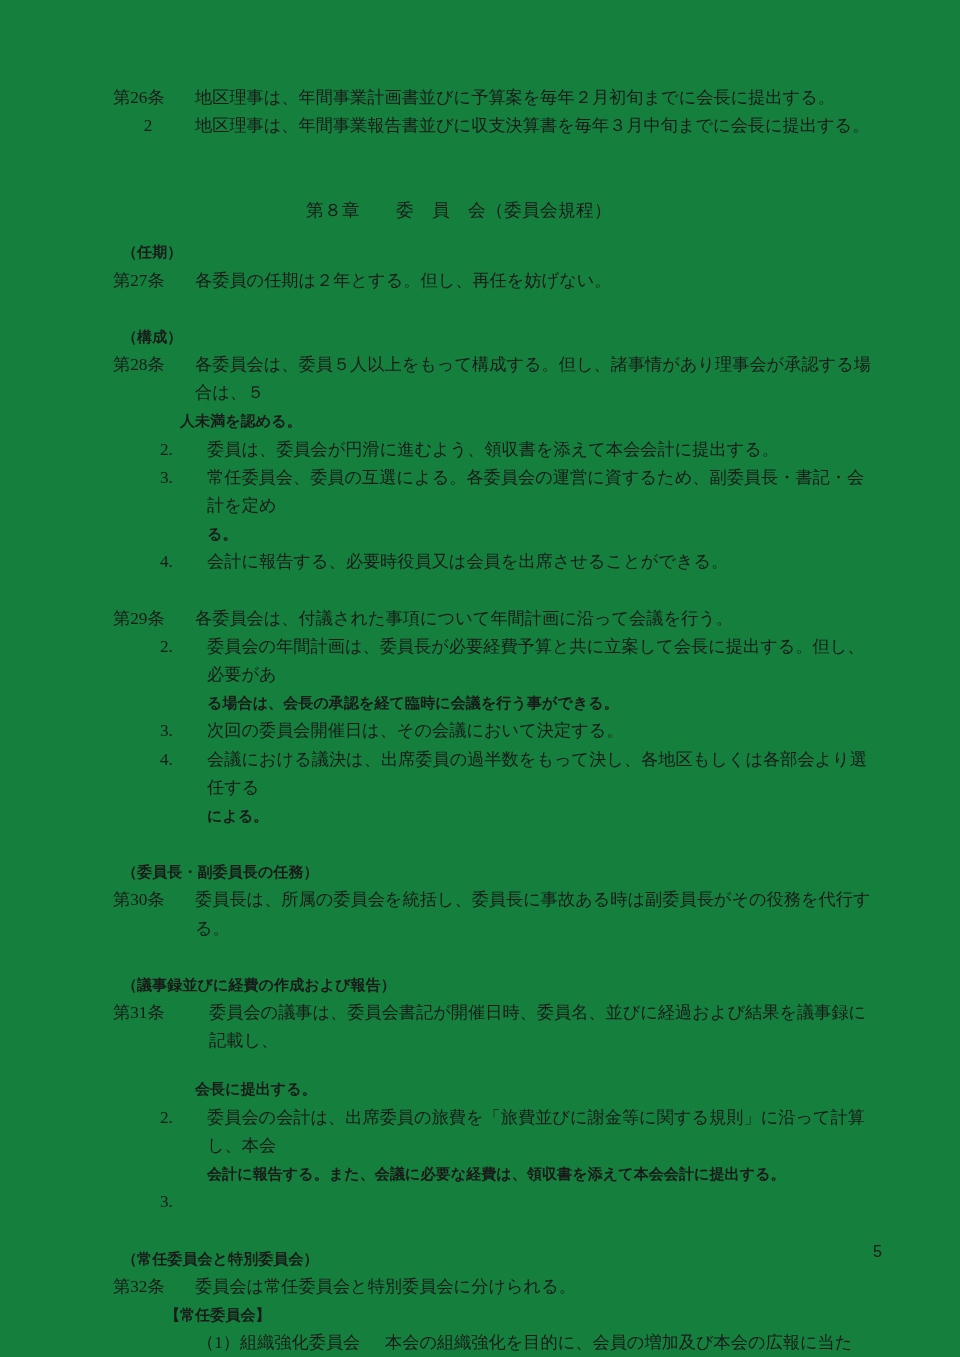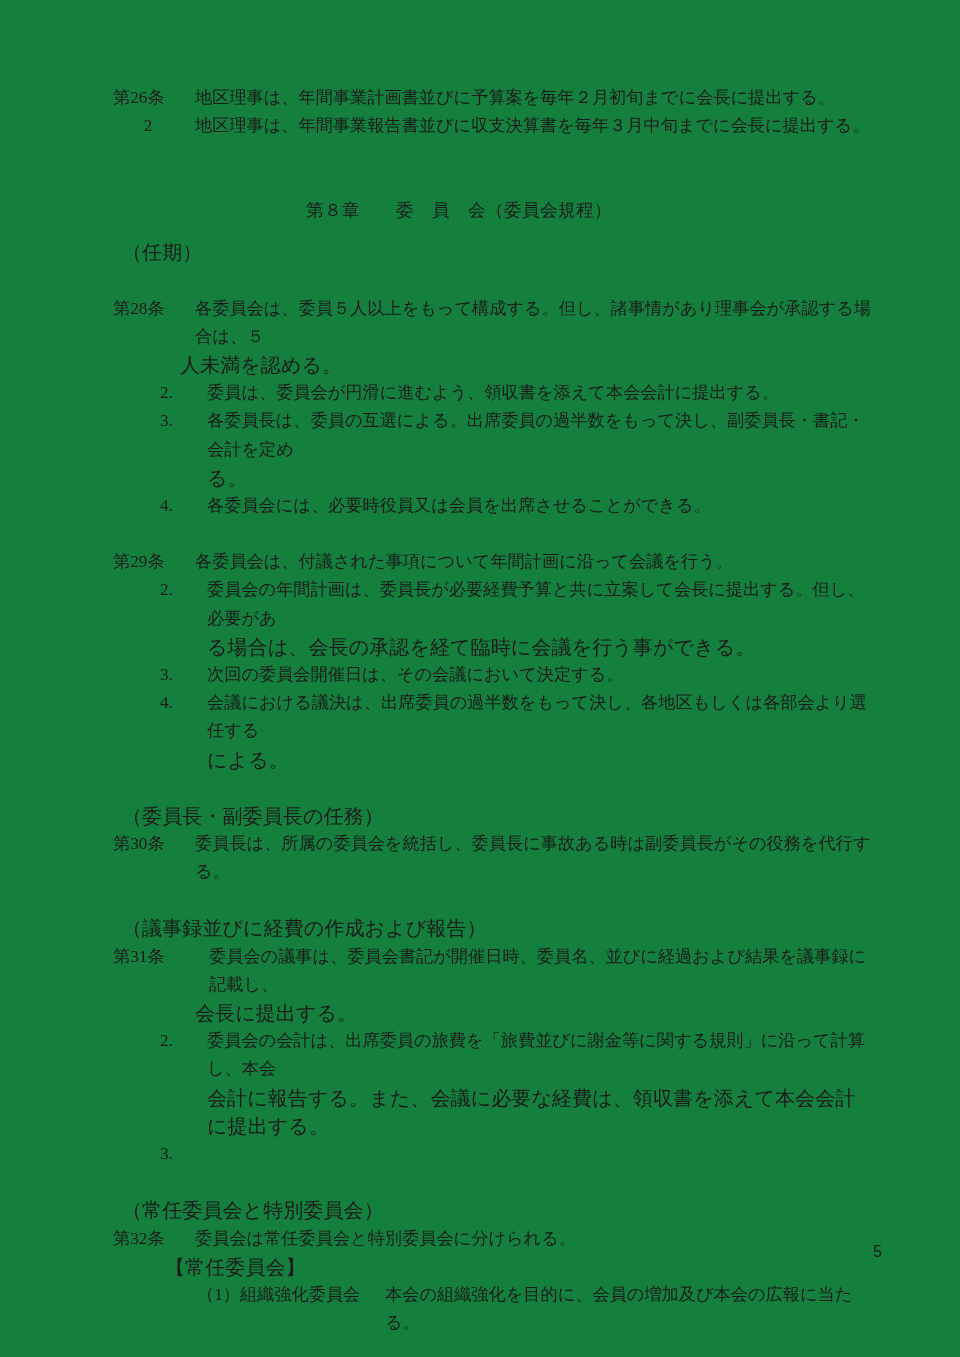--- a/index.html
+++ b/index.html
@@ -20,25 +20,26 @@
     box-sizing: border-box;
     overflow: hidden;
   }
   .content {
     position: absolute;
     left: 113px;
     top: 84px;
     width: 762px;
   }
   .line, .para {
-    font-size: 20px;
+    font-size: 15px;
     line-height: 28.2px;
     letter-spacing: 0.1px;
     white-space: pre-wrap;
     text-align: left;
+    font-weight: bold;
   }
   
   .art {
     display: flex;
     align-items: flex-start;
     font-size: 17.2px;
     line-height: 28.2px;
   }
   .art-label {
     flex: 0 0 auto;
@@ -48,21 +49,21 @@
     flex: 1 1 auto;
   }
   
   .lw-normal { width: 82px; }
   .lw-wide   { width: 96px; }
   .lw-num    { width: 47px; text-align: left; }
 
   
   .ind-head   { padding-left: 9px; }           
   .ind-cont   { padding-left: 67px; }          
-  .ind-cont-w { padding-left: 82px; }          
+  .ind-cont-w { padding-left: 82px; margin-top: 20px; }          
   .ind-item   { padding-left: 47px; }          
   .ind-item-body { padding-left: 94px; }       
   .ind-brace  { padding-left: 52px; }          
 
   .spacer-lg { height: 56px; }
   .spacer-md { height: 28px; }
   .spacer-sm { height: 14px; }
 
   .chapter-title {
     text-align: center;
@@ -115,40 +116,45 @@
       <span class="art-body">地区理事は、年間事業報告書並びに収支決算書を毎年３月中旬までに会長に提出する。</span>
     </div>
 
     <div class="spacer-lg"></div>
 
     <div class="chapter-title">第８章　　委　員　会（委員会規程）</div>
 
     <div class="spacer-sm"></div>
 
     <div class="line ind-head">（任期）</div>
-
-    <div class="spacer-md"></div>
-
+    <div class="art">
+      <span class="art-label lw-normal">第27条</span>
+      <span class="art-body">各委員の任期は２年とする。但し、再任を妨げない。</span>
+    </div>
+
+    <div class="spacer-md"></div>
+
+    <div class="line ind-head">（構成）</div>
     <div class="art">
       <span class="art-label lw-normal">第28条</span>
       <span class="art-body">各委員会は、委員５人以上をもって構成する。但し、諸事情があり理事会が承認する場合は、５</span>
     </div>
     <div class="line ind-cont">人未満を認める。</div>
     <div class="art ind-item">
       <span class="art-label lw-num">2.</span>
       <span class="art-body">委員は、委員会が円滑に進むよう、領収書を添えて本会会計に提出する。</span>
     </div>
     <div class="art ind-item">
       <span class="art-label lw-num">3.</span>
-      <span class="art-body">各委員長は、委員の互選による。出席委員の過半数をもって決し、副委員長・書記・会計を定め</span>
+      <span class="art-body">常任委員会、委員の互選による。各委員会の運営に資するため、副委員長・書記・会計を定め</span>
     </div>
     <div class="line ind-item-body">る。</div>
     <div class="art ind-item">
       <span class="art-label lw-num">4.</span>
-      <span class="art-body">各委員会には、必要時役員又は会員を出席させることができる。</span>
+      <span class="art-body">会計に報告する、必要時役員又は会員を出席させることができる。</span>
     </div>
 
     <div class="spacer-md"></div>
 
     <div class="art">
       <span class="art-label lw-normal">第29条</span>
       <span class="art-body">各委員会は、付議された事項について年間計画に沿って会議を行う。</span>
     </div>
     <div class="art ind-item">
       <span class="art-label lw-num">2.</span>

